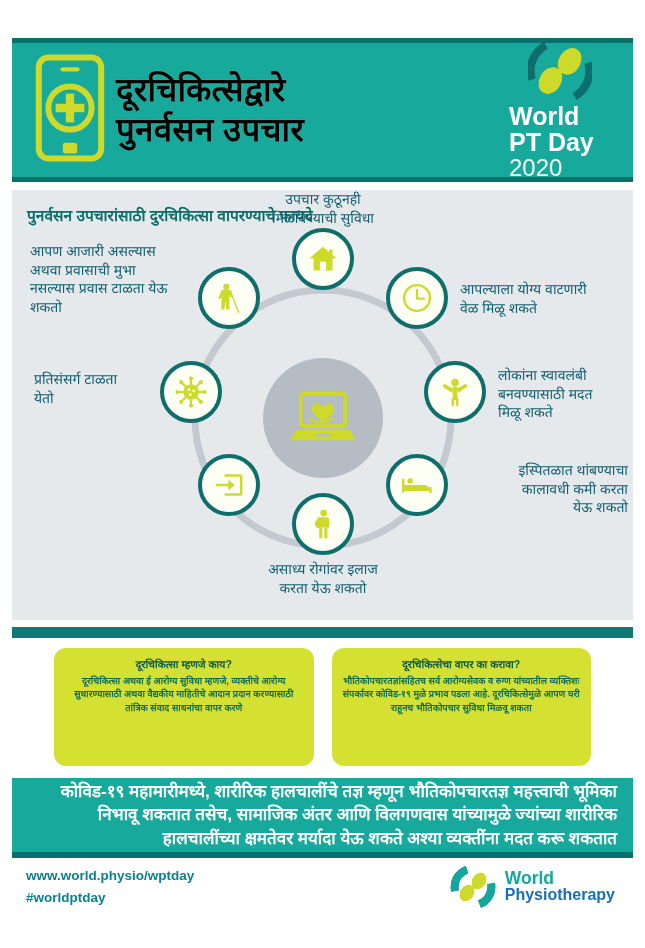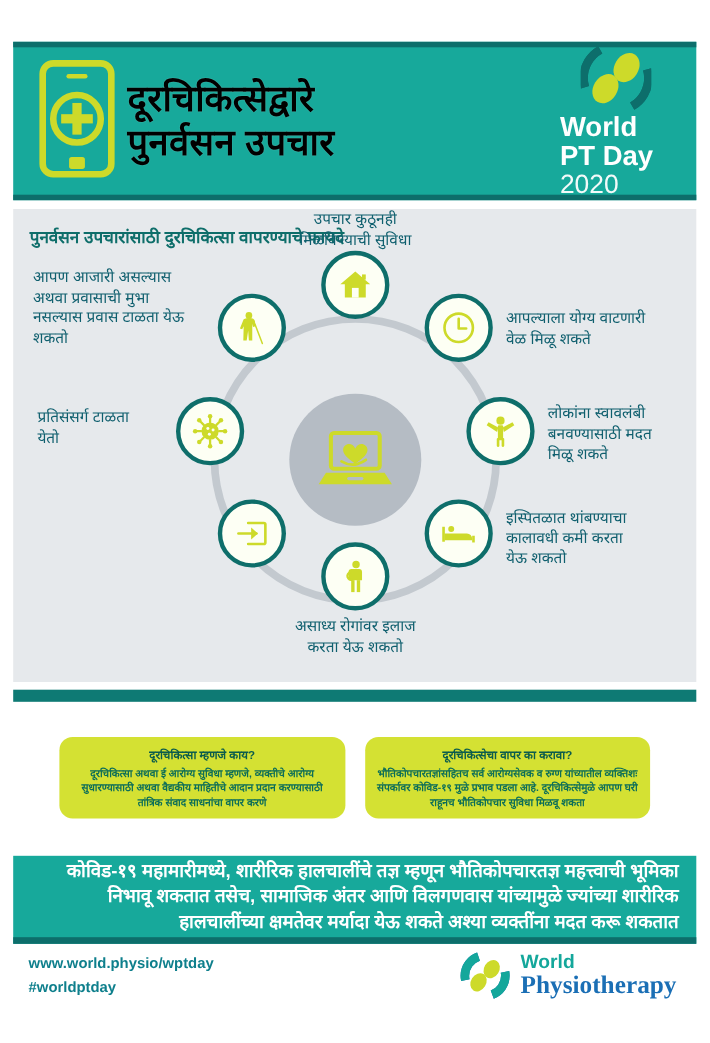--- a/index.html
+++ b/index.html
@@ -70,21 +70,21 @@
 
   
   .divider {
     position: absolute; left: 12px; top: 627px; width: 621px; height: 11px;
     background: #0e7a74;
   }
 
   
   .boxes {
     position: absolute; left: 12px; top: 648px; width: 621px; height: 118px;
-    display: flex; gap: 18px; padding: 0 42px; align-items: center;
+    display: flex; gap: 18px; padding: 0 42px;
   }
   .ibox {
     flex: 1 1 0; background: #d4e133; border-radius: 12px;
     padding: 9px 10px 8px; text-align: center; color: #0d6e58;
   }
   .ibox h3 { font-size: 10.5px; font-weight: bold; margin-bottom: 3px; color: #0b5c4c; }
   .ibox p { font-size: 9.4px; line-height: 1.42; font-weight: bold; color: #0d6e58; }
 
   
   .banner {
@@ -102,21 +102,21 @@
   .footer {
     position: absolute; left: 12px; top: 847px; width: 621px; height: 70px;
     display: flex; align-items: center; justify-content: space-between;
     padding: 10px 12px 0 14px;
   }
   .footer-links { color: #0e7f8c; font-size: 13.5px; font-weight: bold; line-height: 1.6; }
   .footer-links div { white-space: nowrap; }
   .wp-logo { display: flex; align-items: center; gap: 9px; margin-right: 6px; }
   .wp-logo .mark { width: 46px; height: 46px; }
   .wp-logo .txt .t1 { color: #14a79b; font-size: 17.5px; font-weight: bold; line-height: 1.02; }
-  .wp-logo .txt .t2 { color: #1b6fb5; font-size: 23px; font-weight: bold; line-height: 1.06; font-family: Liberation Serif, serif; }
+  .wp-logo .txt .t2 { color: #1b6fb5; font-size: 16px; font-weight: bold; line-height: 1.06; }
 </style>
 </head>
 <body>
 
 <div class="page">
 
   <div class="header">
 
     <div class="phone-icon">
       <svg viewBox="0 0 60 90">
@@ -210,21 +210,21 @@
       </div>
 
       <div class="node" style="left:374px; top:236px;">
         <svg viewBox="0 0 100 100">
           <circle cx="30" cy="38" r="8" fill="#cdda2a"></circle>
           <path d="M12 50 h60 a14 14 0 0 1 14 14 v4 h-74 z" fill="#cdda2a"></path>
           <rect x="6" y="32" width="7" height="40" fill="#cdda2a"></rect>
           <rect x="86" y="56" width="7" height="18" fill="#cdda2a"></rect>
         </svg>
       </div>
-      <div class="lbl l" style="left:448px; top:243px; width:168px;">
+      <div class="lbl l" style="left:448px; top:243px; width:168px;text-align:right;">
         <span style="white-space:pre-line">इस्पितळात थांबण्याचा
 कालावधी कमी करता
 येऊ शकतो</span>
       </div>
 
       <div class="node" style="left:280px; top:275px;">
         <svg viewBox="0 0 100 100">
           <circle cx="52" cy="18" r="10" fill="#cdda2a"></circle>
           <path d="M40 30 h20 a8 8 0 0 1 8 8 v22 h-36 v-22 a8 8 0 0 1 8 -8z" fill="#cdda2a"></path>
           <path d="M34 40 q-9 8 -2 16 q4 5 9 3" fill="none" stroke="#cdda2a" stroke-width="6" stroke-linecap="round"></path>

